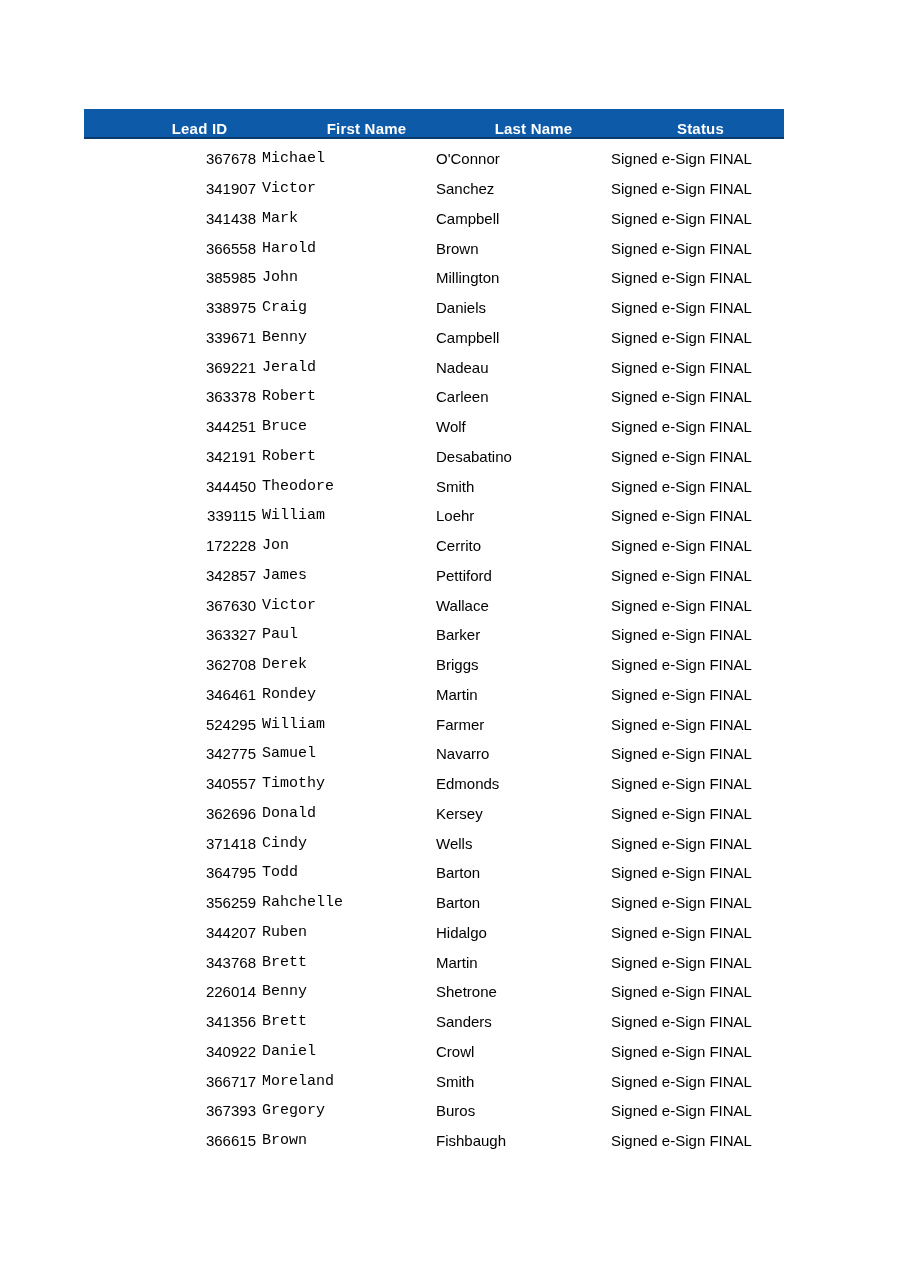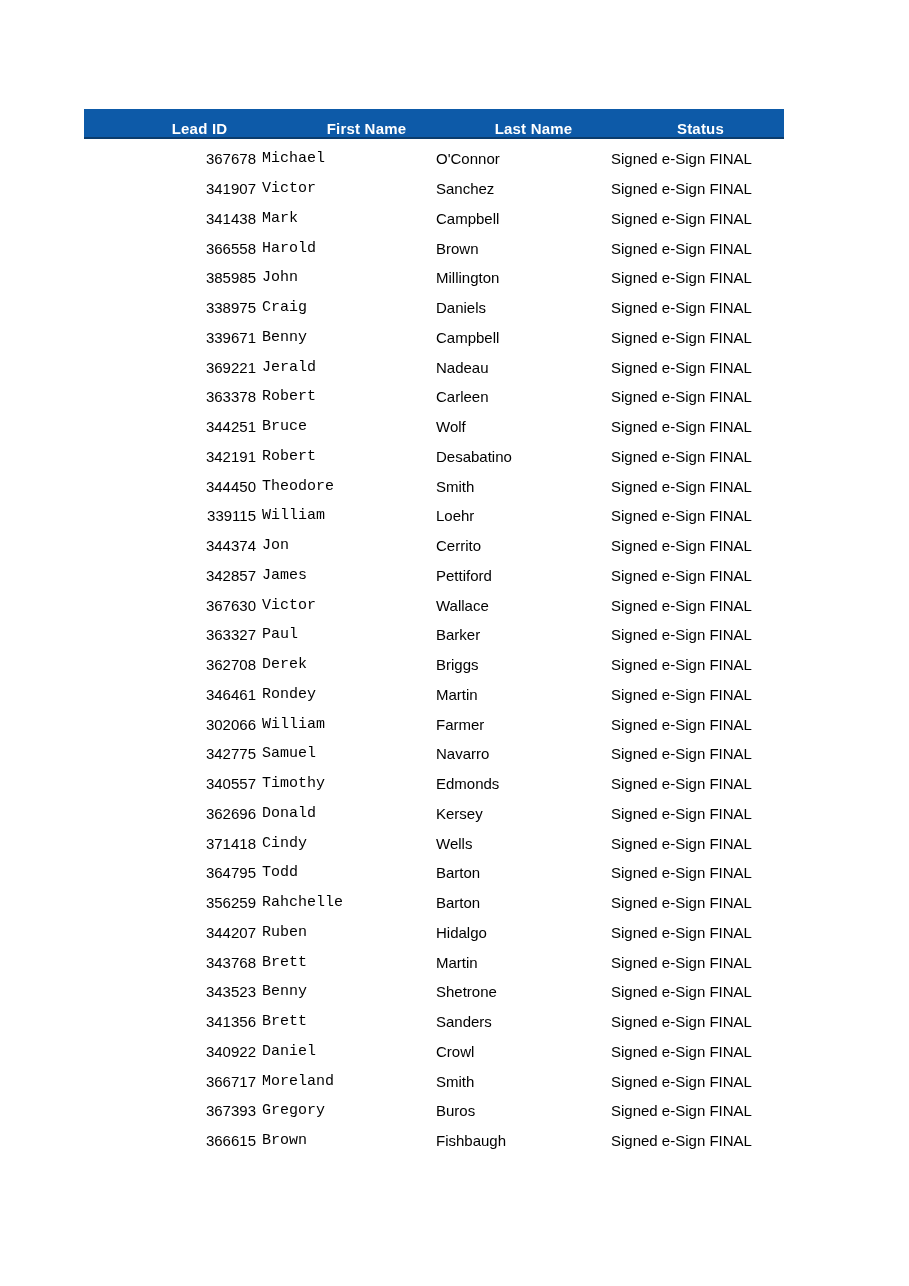--- a/index.html
+++ b/index.html
@@ -156,21 +156,21 @@
   </div>
 
   <div class="row">
     <div class="cell lead-id">339115</div>
     <div class="cell first-name">William</div>
     <div class="cell last-name">Loehr</div>
     <div class="cell status">Signed e-Sign FINAL</div>
   </div>
 
   <div class="row">
-    <div class="cell lead-id">344374</div>
+    <div class="cell lead-id">172228</div>
     <div class="cell first-name">Jon</div>
     <div class="cell last-name">Cerrito</div>
     <div class="cell status">Signed e-Sign FINAL</div>
   </div>
 
   <div class="row">
     <div class="cell lead-id">342857</div>
     <div class="cell first-name">James</div>
     <div class="cell last-name">Pettiford</div>
     <div class="cell status">Signed e-Sign FINAL</div>
@@ -198,21 +198,21 @@
   </div>
 
   <div class="row">
     <div class="cell lead-id">346461</div>
     <div class="cell first-name">Rondey</div>
     <div class="cell last-name">Martin</div>
     <div class="cell status">Signed e-Sign FINAL</div>
   </div>
 
   <div class="row">
-    <div class="cell lead-id">302066</div>
+    <div class="cell lead-id">524295</div>
     <div class="cell first-name">William</div>
     <div class="cell last-name">Farmer</div>
     <div class="cell status">Signed e-Sign FINAL</div>
   </div>
 
   <div class="row">
     <div class="cell lead-id">342775</div>
     <div class="cell first-name">Samuel</div>
     <div class="cell last-name">Navarro</div>
     <div class="cell status">Signed e-Sign FINAL</div>
@@ -261,21 +261,21 @@
   </div>
 
   <div class="row">
     <div class="cell lead-id">343768</div>
     <div class="cell first-name">Brett</div>
     <div class="cell last-name">Martin</div>
     <div class="cell status">Signed e-Sign FINAL</div>
   </div>
 
   <div class="row">
-    <div class="cell lead-id">343523</div>
+    <div class="cell lead-id">226014</div>
     <div class="cell first-name">Benny</div>
     <div class="cell last-name">Shetrone</div>
     <div class="cell status">Signed e-Sign FINAL</div>
   </div>
 
   <div class="row">
     <div class="cell lead-id">341356</div>
     <div class="cell first-name">Brett</div>
     <div class="cell last-name">Sanders</div>
     <div class="cell status">Signed e-Sign FINAL</div>

